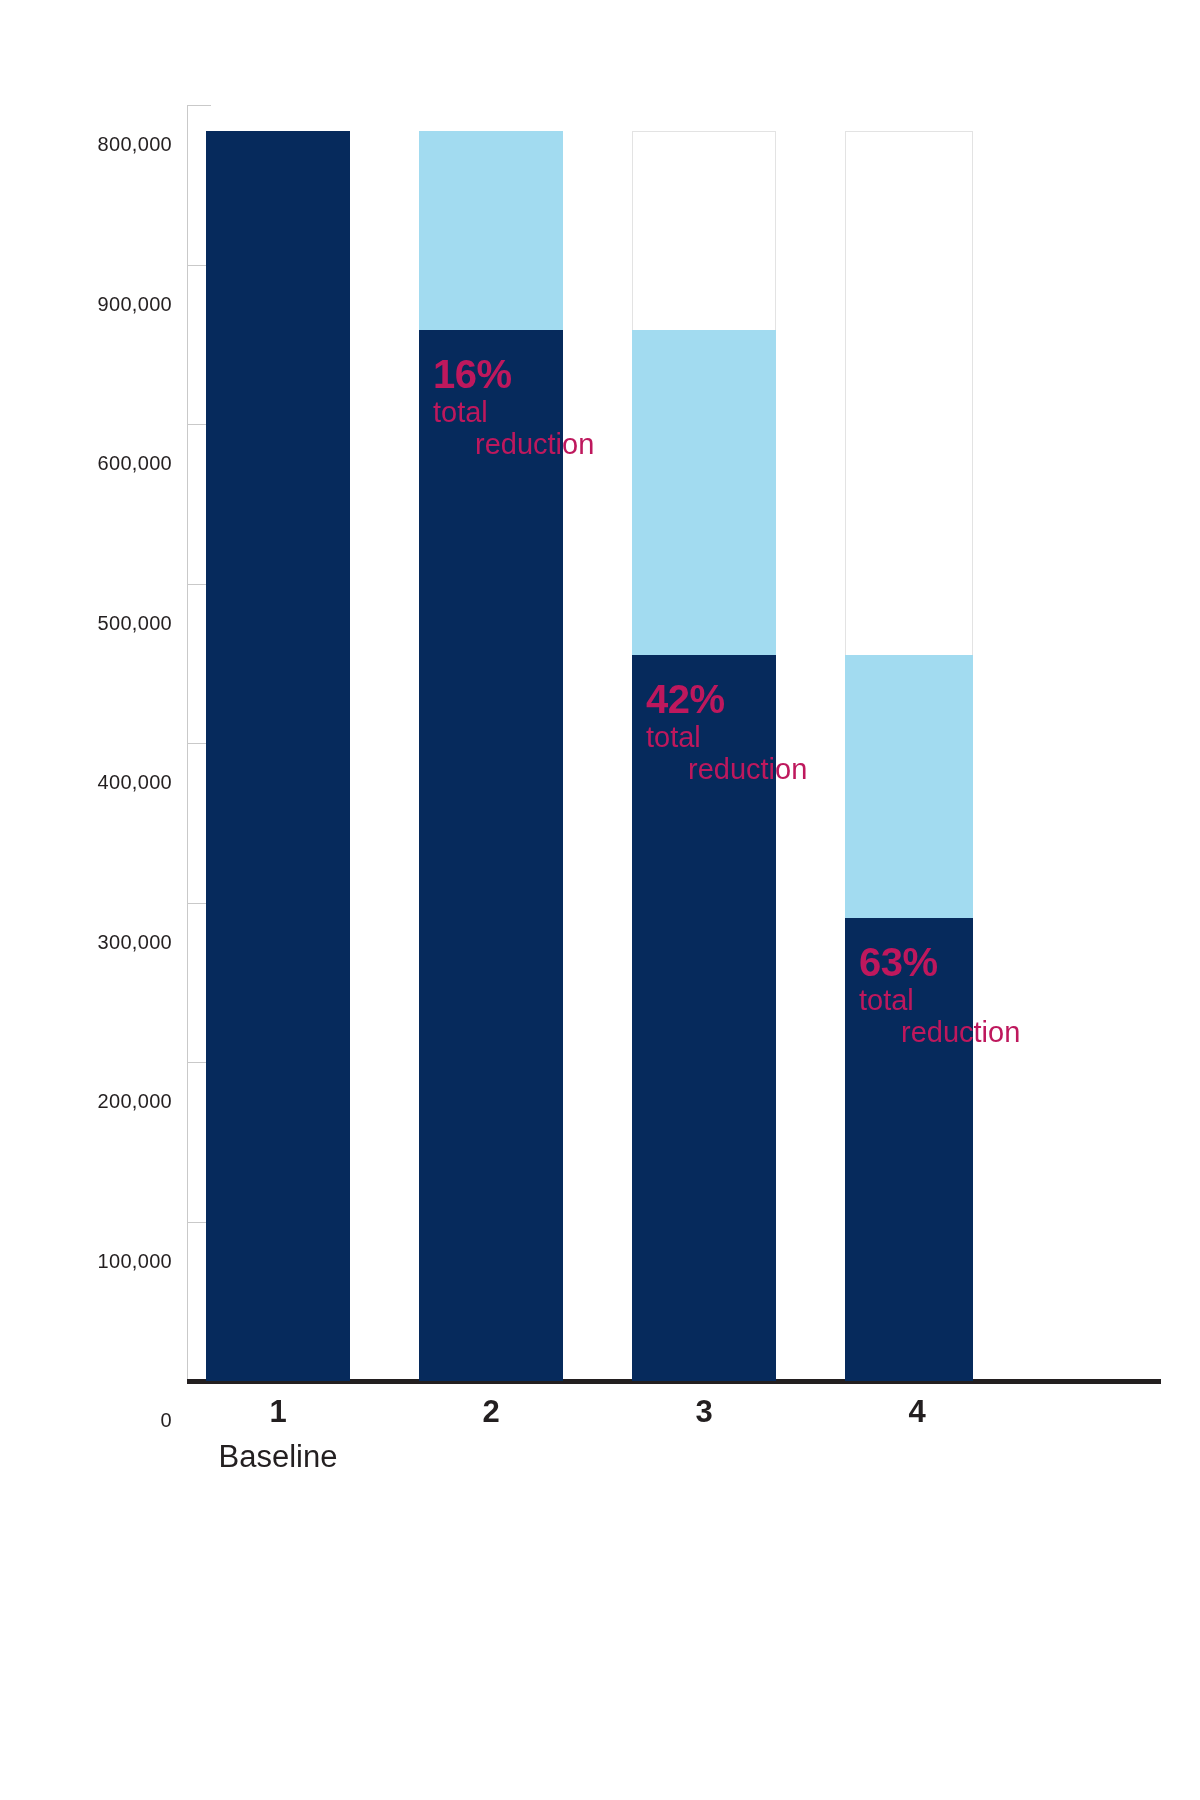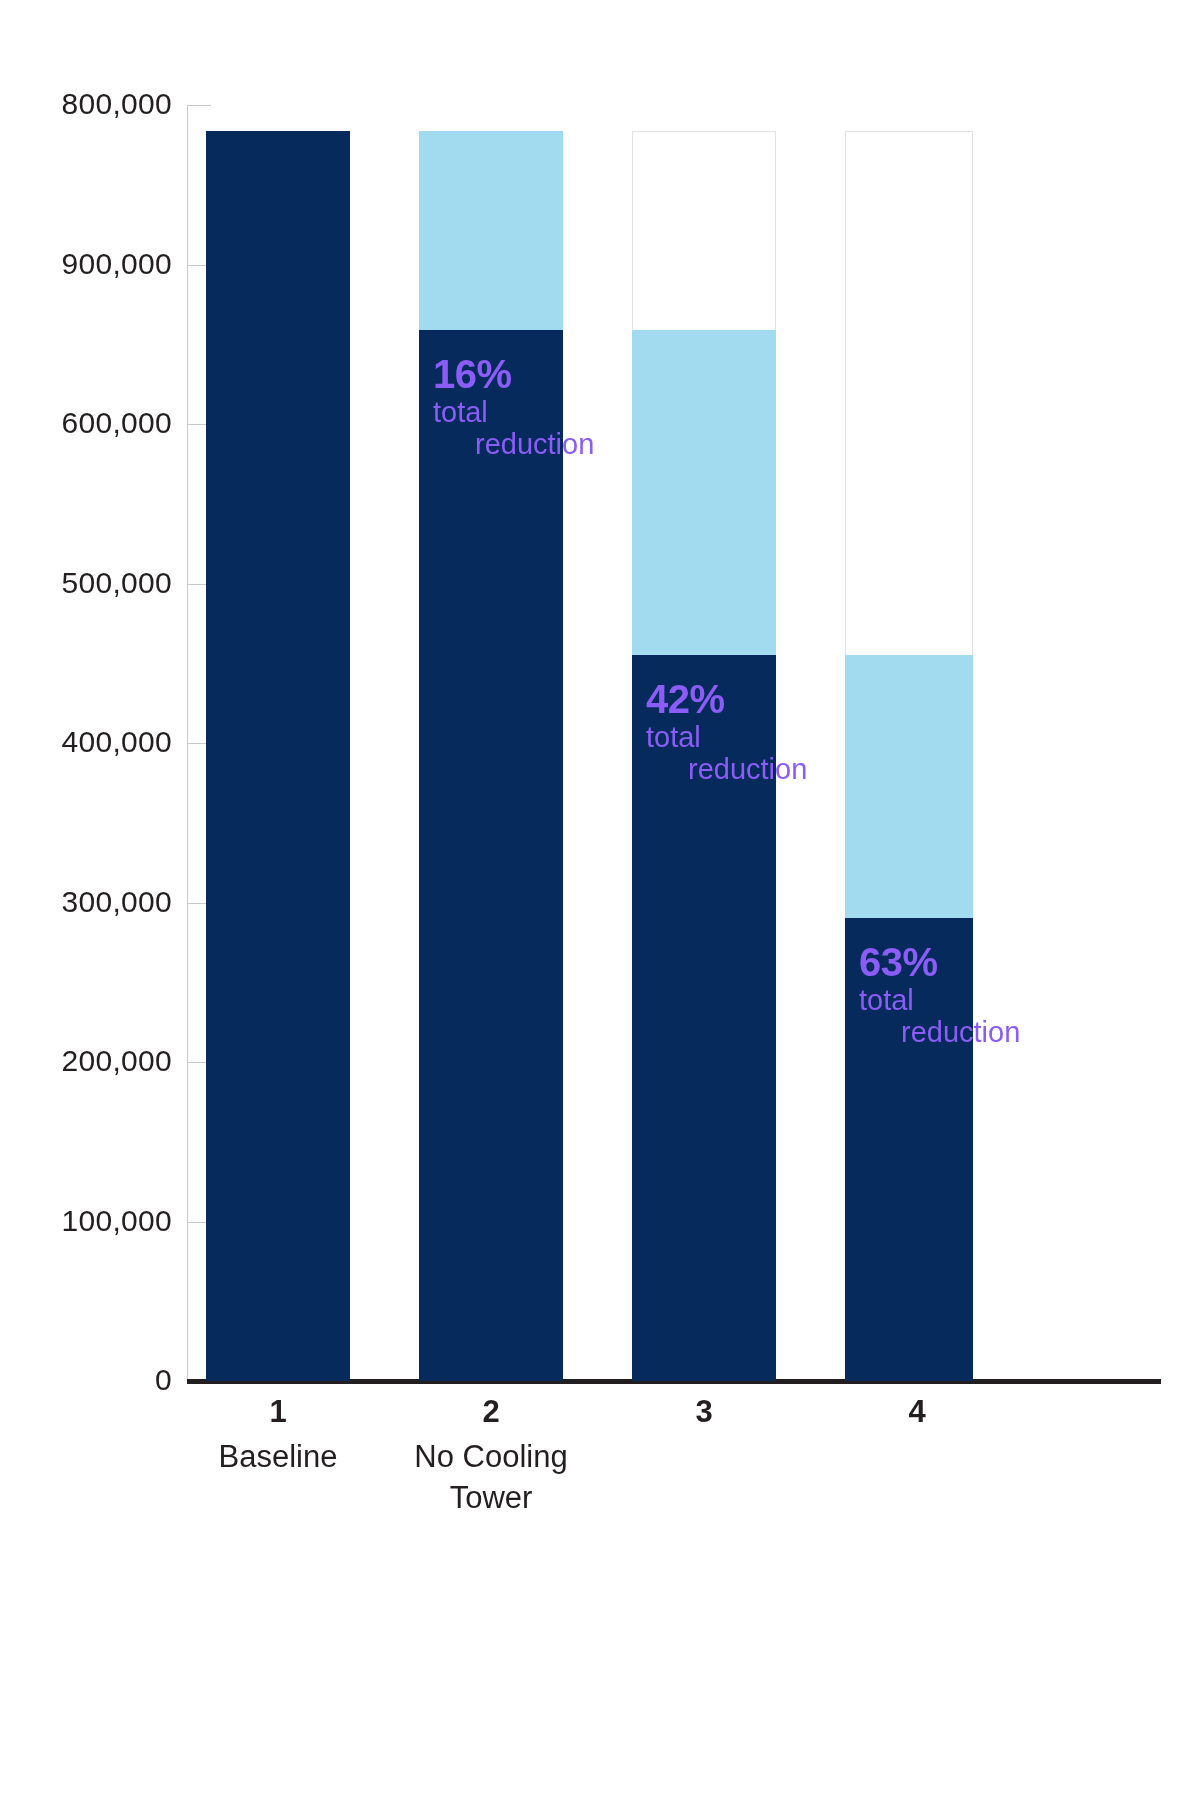--- a/index.html
+++ b/index.html
@@ -44,24 +44,25 @@
     width:24px;height:1px;
     background:#c9c9c9;
   }
   .tick.zero{background:transparent;}
 
   .ytick-label{
     position:absolute;
     right:0;
     width:150px;
     text-align:right;
-    font-size:30px;
+    font-size:20px;
     line-height:30px;
     color:#231f20;
     letter-spacing:0.3px;
+    margin-top:40px;
   }
   .ytick-wrap{
     position:absolute;
     left:0; width:172px; height:0;
   }
   .ytick-wrap .ytick-label{top:-16px;}
 
   
   .bar-col{
     position:absolute;
@@ -74,21 +75,21 @@
     box-sizing:border-box;
   }
   .seg.dark{background:#062a5c;}
   .seg.light{background:#a2dbf0;}
   .seg.empty{background:#ffffff;border:1.5px solid #e3e3e3;border-bottom:none;}
 
   
   .annot{
     position:absolute;
     left:14px;
-    color:#8b5cf6;
+    color:#be185d;
     z-index:5;
     pointer-events:none;
   }
   .annot .pct{
     display:block;
     font-size:40px;
     font-weight:bold;
     line-height:44px;
     letter-spacing:-0.5px;
   }
@@ -211,22 +212,20 @@
       </div>
     </div>
 
   <div id="xcats">
       <div class="xcat" style="left: 158px;">
         <span class="num">1</span>
         <span class="name">Baseline</span>
       </div>
       <div class="xcat" style="left: 371px;">
         <span class="num">2</span>
-        <span class="name">No Cooling
-Tower</span>
       </div>
       <div class="xcat" style="left: 584px;">
         <span class="num">3</span>
       </div>
       <div class="xcat" style="left: 797px;">
         <span class="num">4</span>
       </div>
     </div>
 
 </div>

